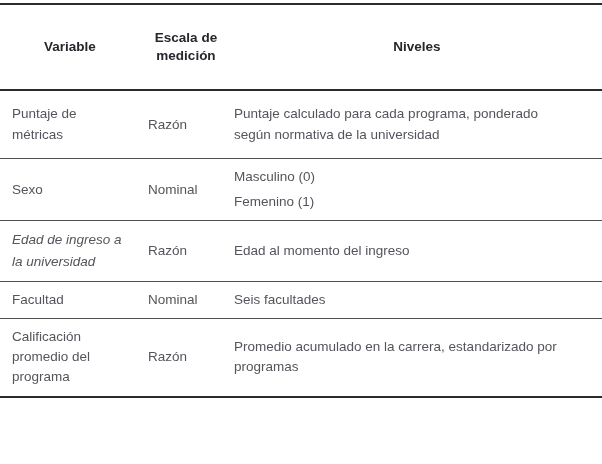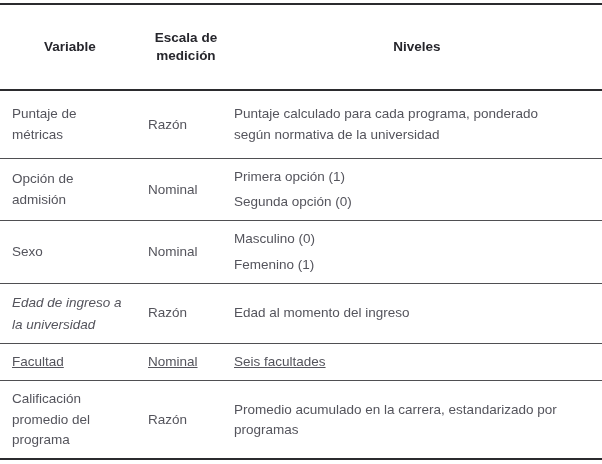--- a/index.html
+++ b/index.html
@@ -59,21 +59,21 @@
   td.cell-escala   { padding-left: 8px;  padding-right: 4px; margin-left: 26px; }
   td.cell-niveles  { padding-left: 2px;  padding-right: 32px; }
 
   .nivel-line + .nivel-line { margin-top: 5px; }
   .italic { font-style: italic; line-height: 1.6; }
 
   tr.r1 { height: 68px; }
   tr.r2 { height: 55px; }
   tr.r3 { height: 57px; }
   tr.r4 { height: 56px; }
-  tr.r5 { height: 37px; text-decoration: underline; }
+  tr.r5 { height: 37px; }
   tr.r6 { height: 77px; }
   tr.r7 { height: 56px; }
 </style>
 </head>
 <body>
 
 <table class="vars-table">
   <colgroup>
     <col class="c1">
       <col class="c2">
@@ -89,32 +89,20 @@
   <tbody>
     <tr class="r1">
       <td class="cell-variable">
         <div>Puntaje de métricas</div>
       </td>
       <td class="cell-escala">
         <div>Razón</div>
       </td>
       <td class="cell-niveles">
         <div class="nivel-line">Puntaje calculado para cada programa, ponderado según normativa de la universidad</div>
-      </td>
-    </tr>
-    <tr class="r2">
-      <td class="cell-variable">
-        <div>Opción de admisión</div>
-      </td>
-      <td class="cell-escala">
-        <div>Nominal</div>
-      </td>
-      <td class="cell-niveles">
-        <div class="nivel-line">Primera opción (1)</div>
-        <div class="nivel-line">Segunda opción (0)</div>
       </td>
     </tr>
     <tr class="r3">
       <td class="cell-variable">
         <div>Sexo</div>
       </td>
       <td class="cell-escala">
         <div>Nominal</div>
       </td>
       <td class="cell-niveles">

